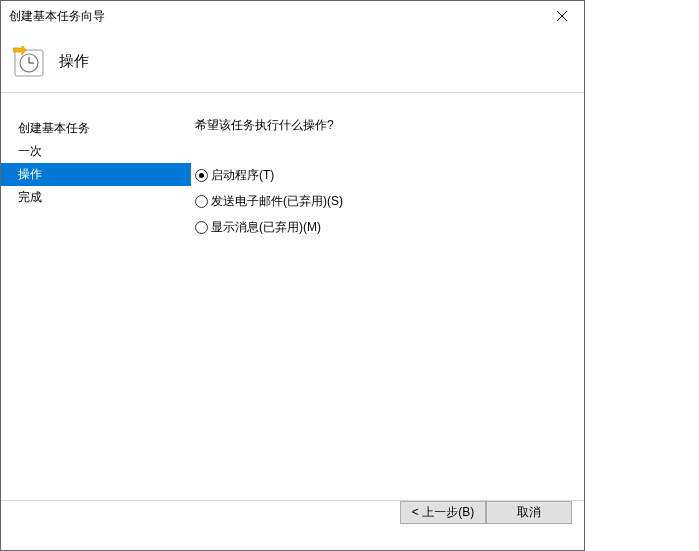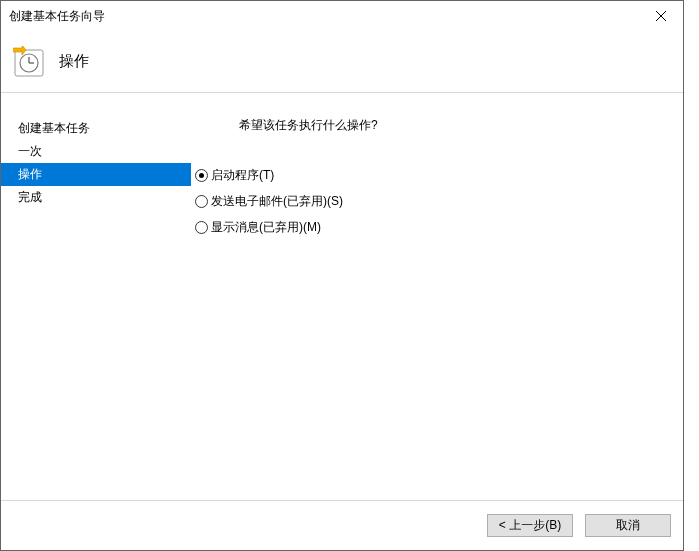--- a/index.html
+++ b/index.html
@@ -6,21 +6,21 @@
   html, body {
     margin: 0; padding: 0;
     width: 699px; height: 551px;
     font-family: "Microsoft YaHei", "Segoe UI", Tahoma, sans-serif;
     font-size: 12px;
     background: #fff;
     color: #000;
     overflow: hidden;
   }
   .wizard {
-    width: 684px; height: 551px;
+    width: 585px; height: 551px;
     border: 1px solid #646464;
     display: flex; flex-direction: column;
     background: #c4b5fd;
     position: relative;
   }
   .titlebar {
     height: 30px;
     display: flex; align-items: center;
     padding-left: 8px;
     background: #fff;
@@ -68,21 +68,20 @@
     color: #fff;
   }
   .content {
     flex: 1;
     padding-top: 24px;
     padding-left: 4px;
   }
   .question {
     font-size: 12px;
     margin-bottom: 28px;
-    margin-left: 44px;
   }
   .radio-row {
     display: flex; align-items: center;
     height: 26px;
     gap: 3px;
     font-size: 12px;
   }
   .radio {
     width: 13px; height: 13px;
     border: 1px solid #333;
@@ -91,22 +90,22 @@
   }
   .radio .dot {
     width: 5px; height: 5px; border-radius: 50%;
     background: #000;
     display: none;
   }
   .radio.checked .dot { display: block; }
   .footer {
     height: 50px;
     border-top: 1px solid #d8d8d8;
-    display: flex; align-items: center; justify-content: flex-end;
-    gap: 12px;
+    display: flex; justify-content: flex-end;
+    gap: 0;
     padding-right: 12px;
     background: #fff;
   }
   .btn {
     min-width: 86px; height: 23px;
     border: 1px solid #adadad;
     background: #e1e1e1;
     font-size: 12px;
     display: inline-flex; align-items: center; justify-content: center;
     cursor: default;

